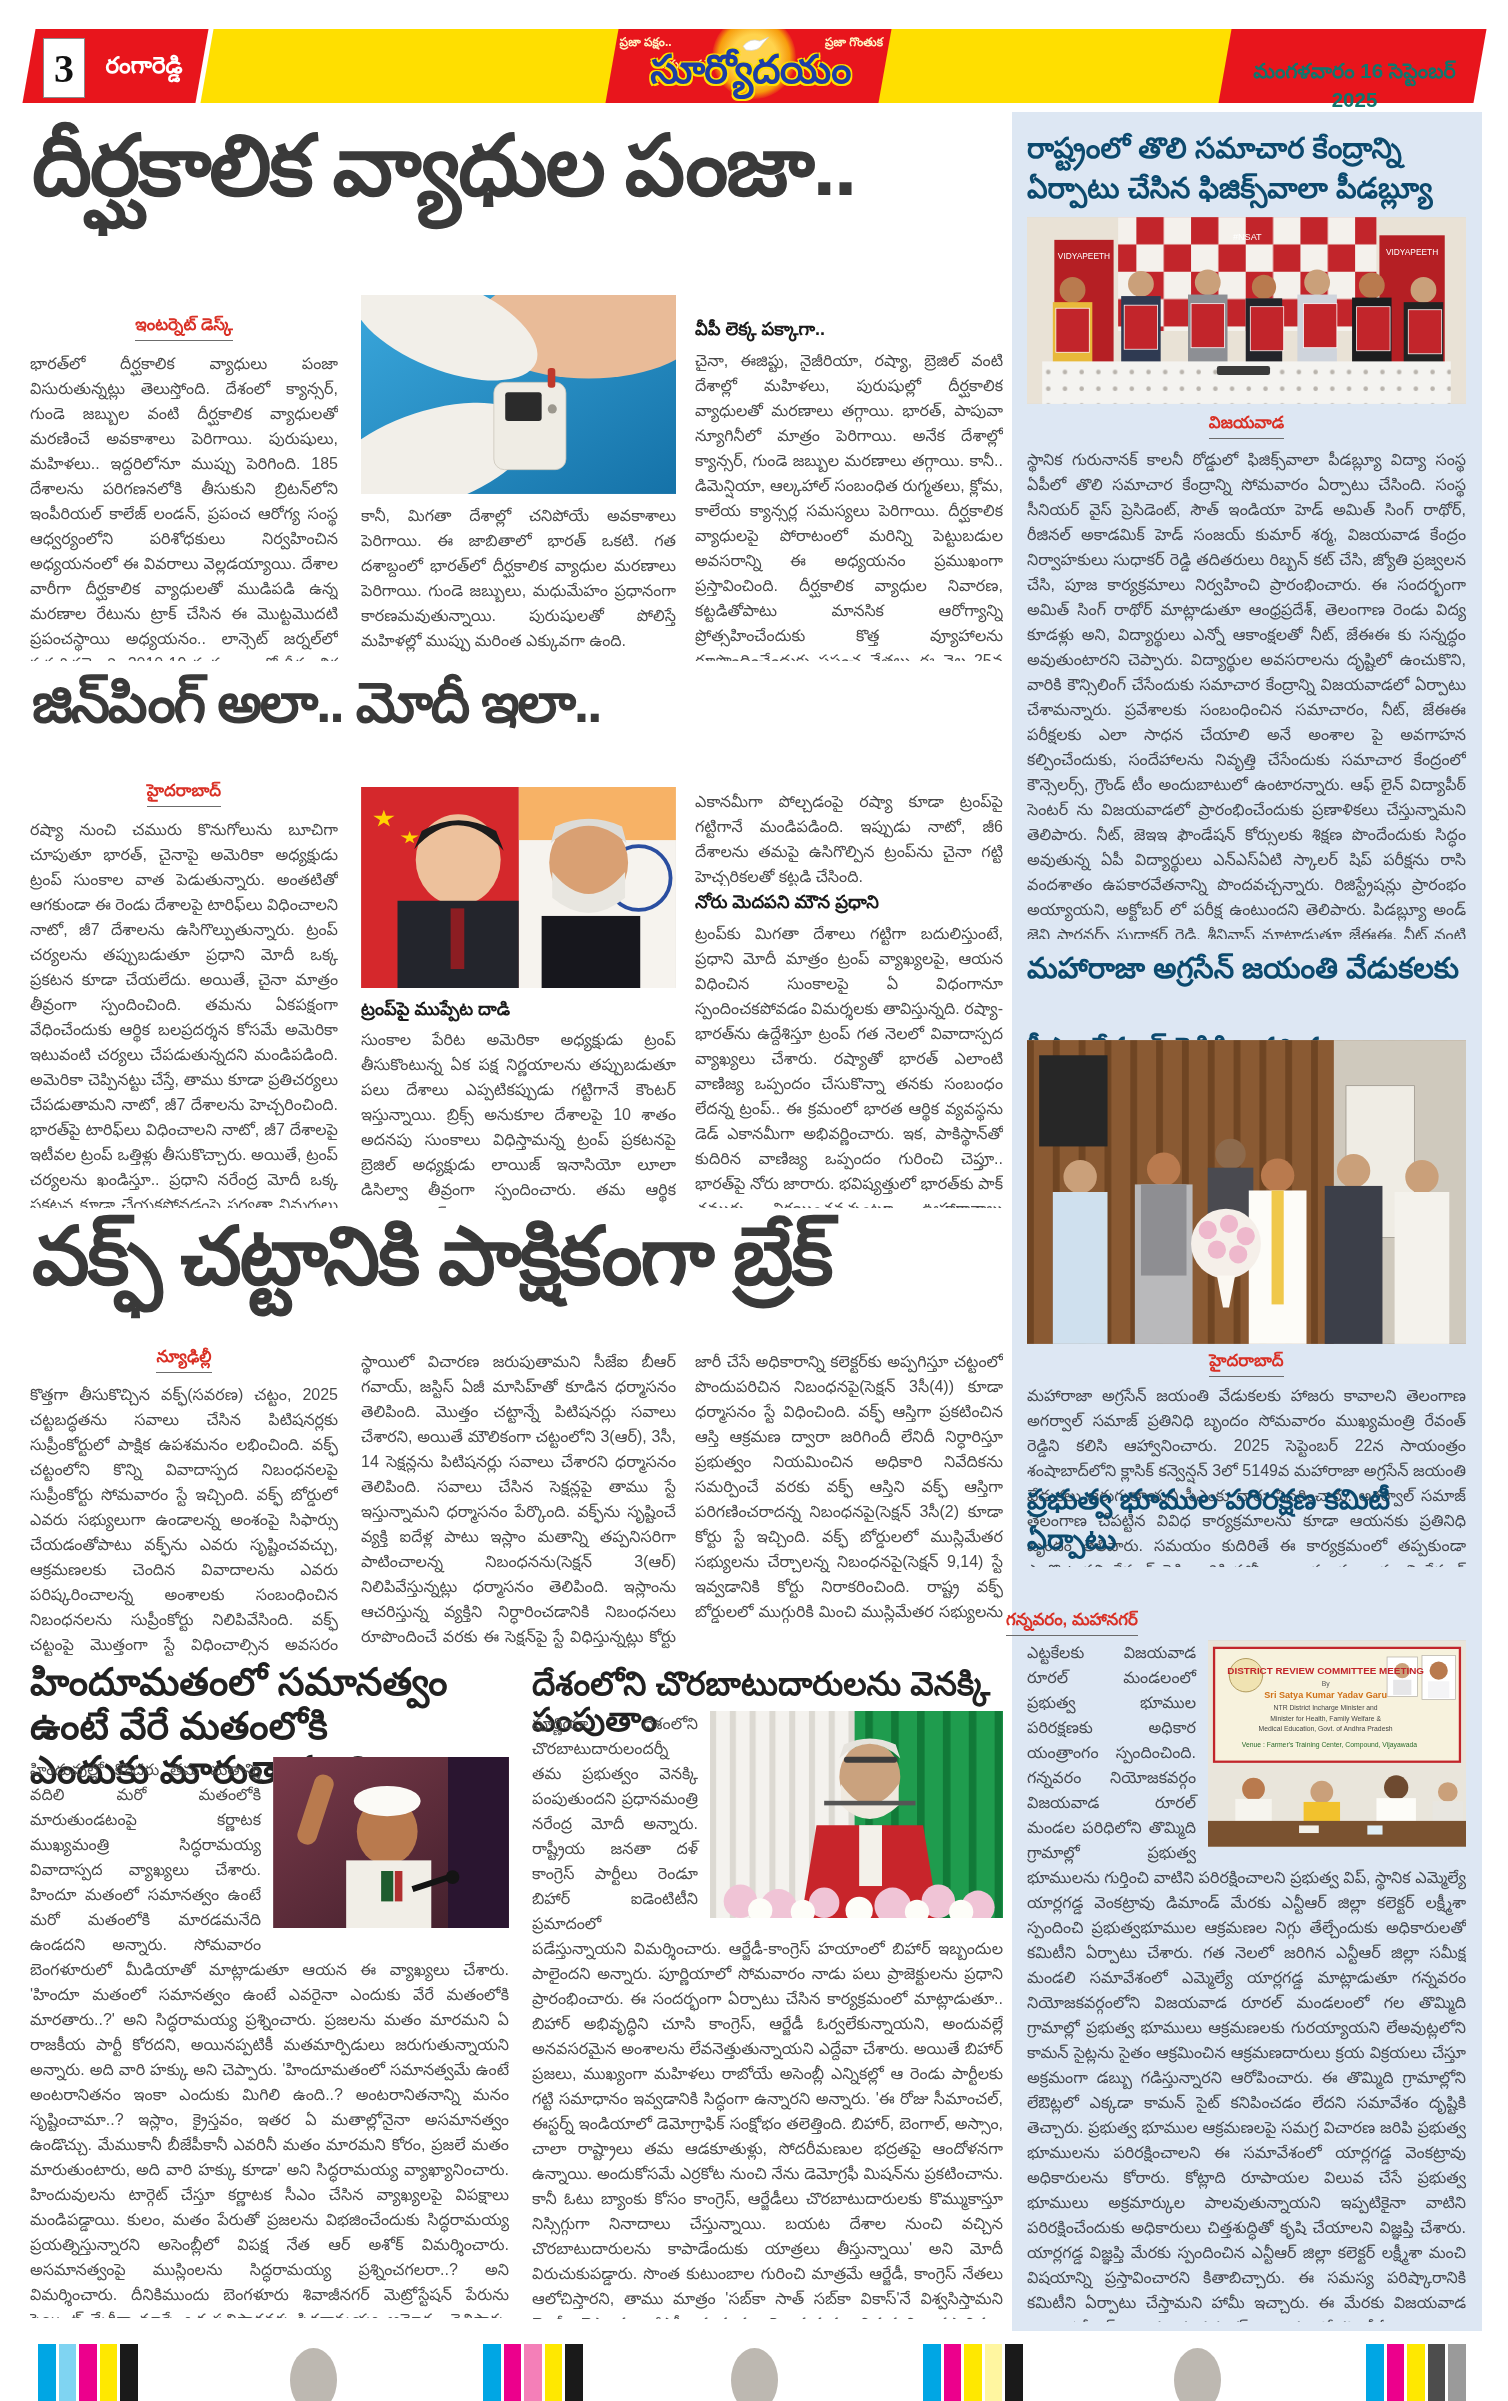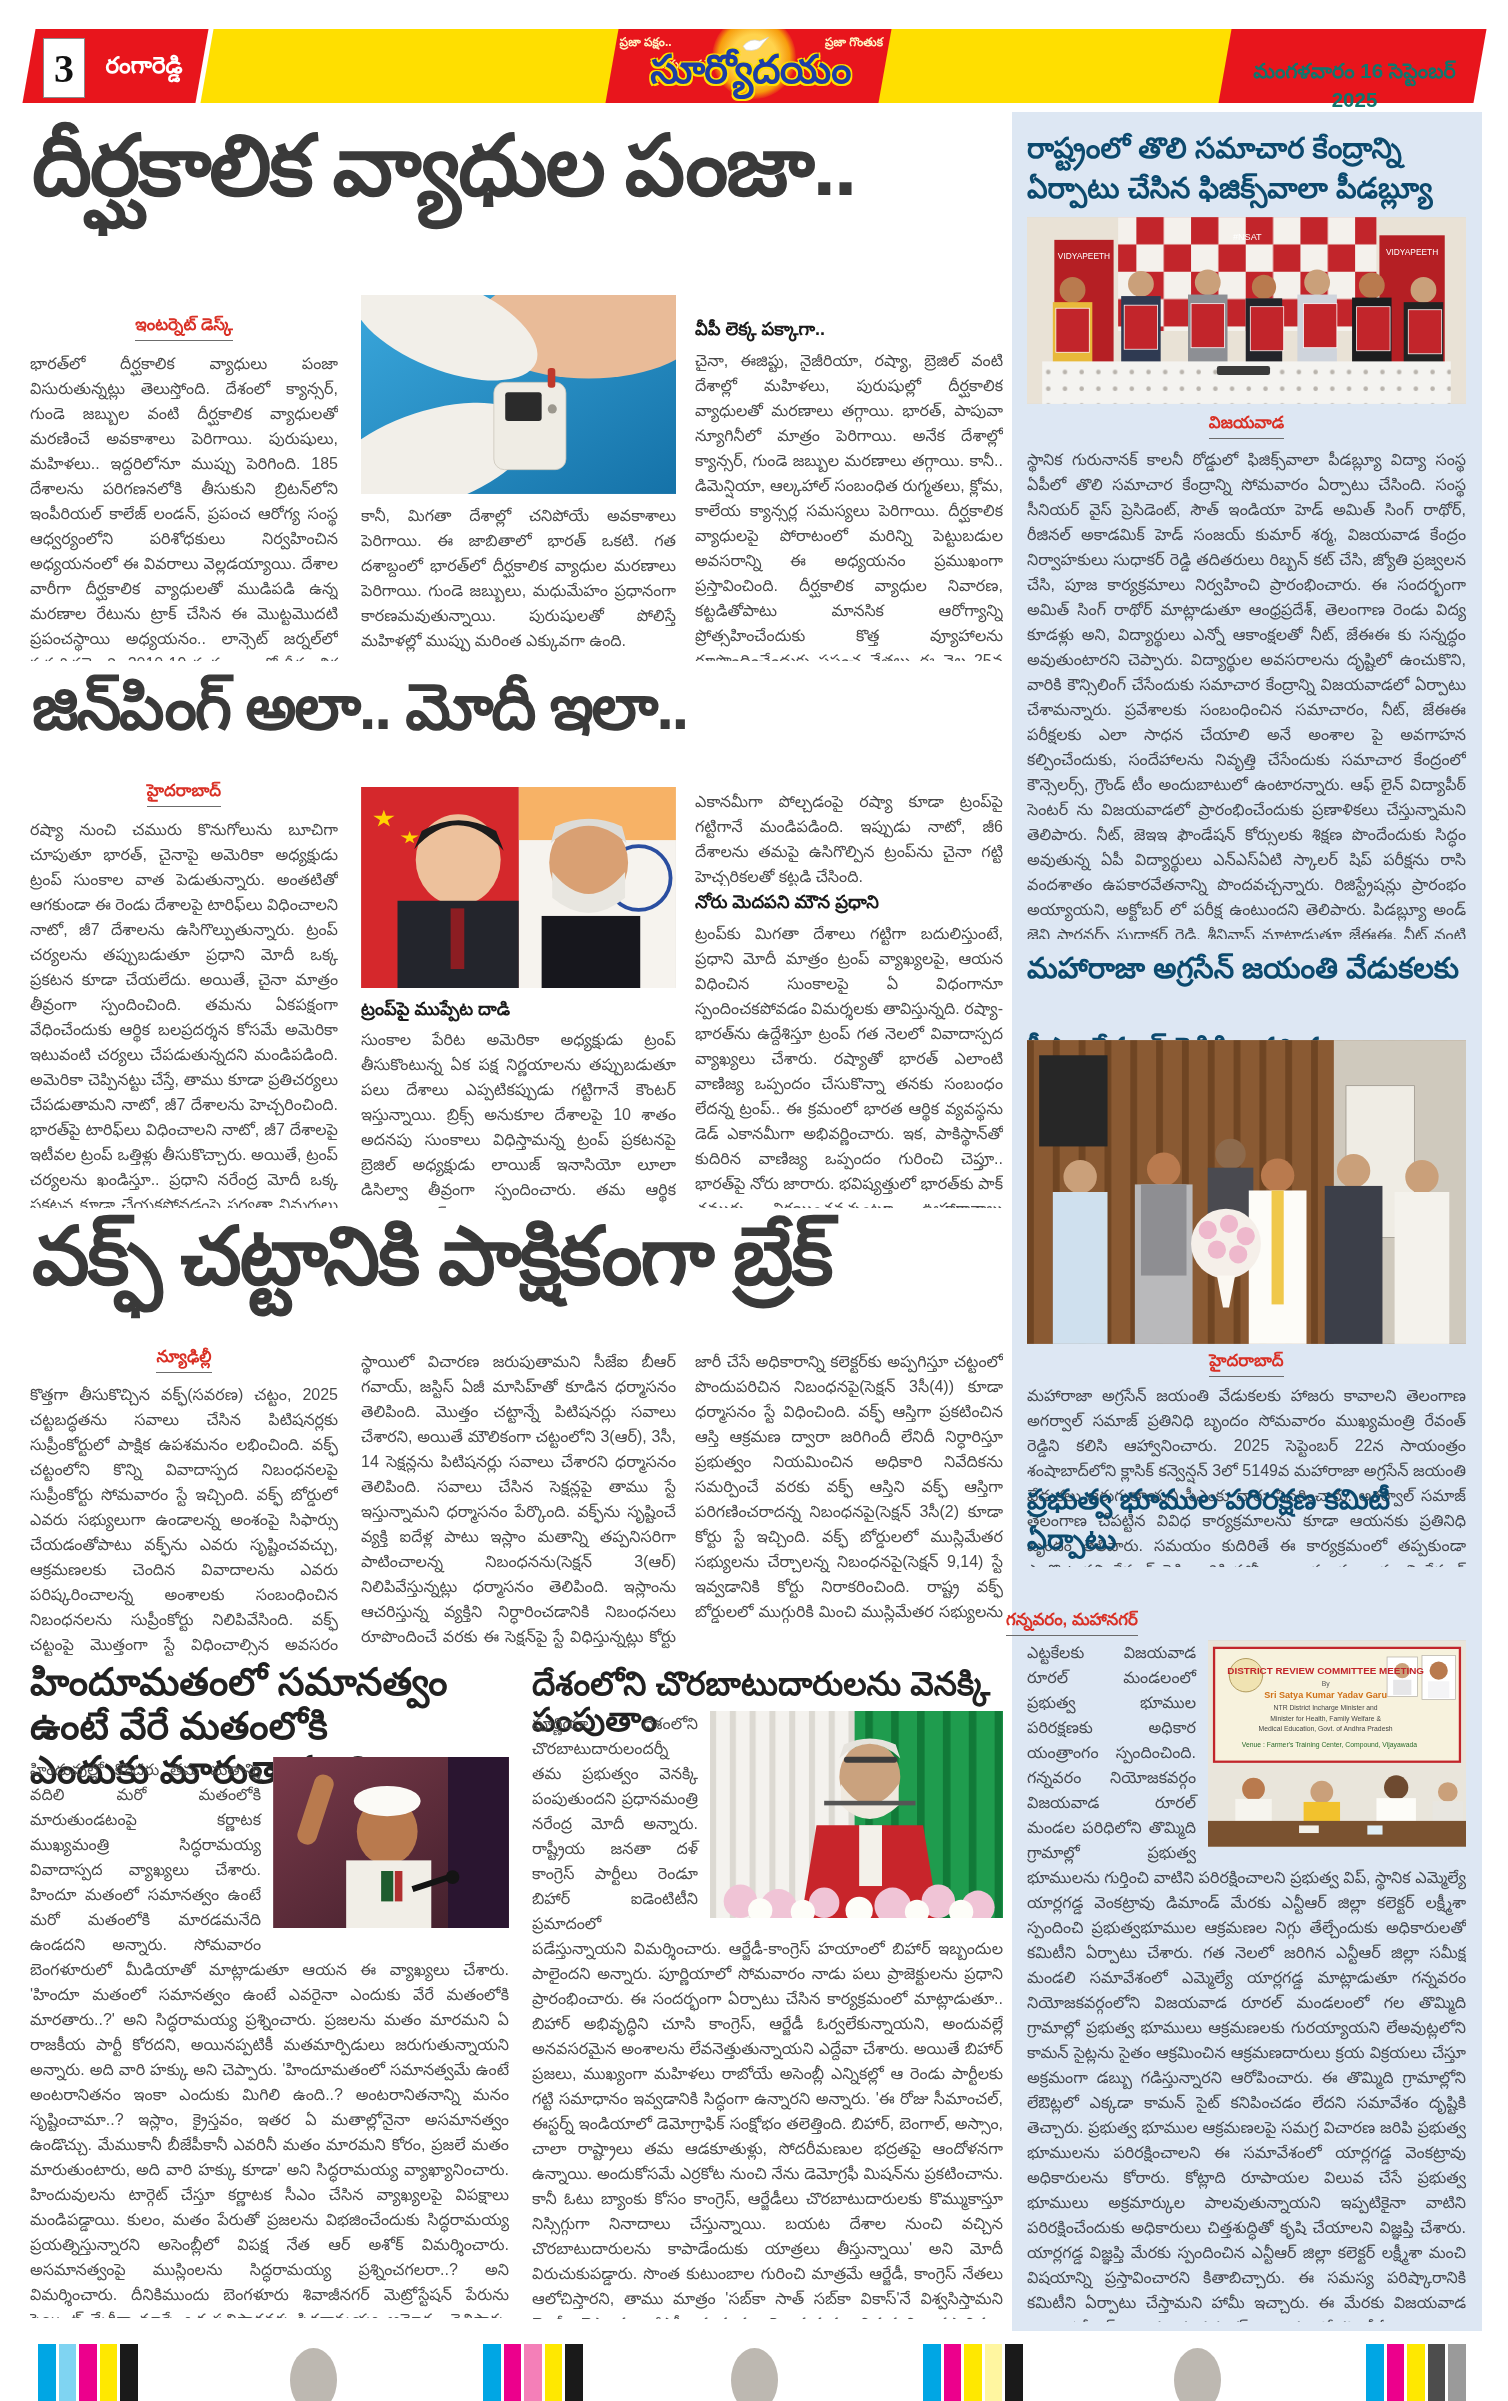--- a/index.html
+++ b/index.html
@@ -94,21 +94,21 @@
       <rect x="190" y="128" width="48" height="38" rx="4" fill="#2b2b2b"></rect>
       <circle cx="252" cy="150" r="6" fill="#9c988e"></circle>
       <rect x="246" y="96" width="10" height="26" rx="4" fill="#c0392b"></rect>
     </svg>
   </div>
   <div class="bodytxt" style="left:361px;top:503px;width:315px;height:157px;">కానీ, మిగతా దేశాల్లో చనిపోయే అవకాశాలు పెరిగాయి. ఈ జాబితాలో భారత్ ఒకటి. గత దశాబ్దంలో భారత్‌లో దీర్ఘకాలిక వ్యాధుల మరణాలు పెరిగాయి. గుండె జబ్బులు, మధుమేహం ప్రధానంగా కారణమవుతున్నాయి. పురుషులతో పోలిస్తే మహిళల్లో ముప్పు మరింత ఎక్కువగా ఉంది.</div>
 
   <div class="subhead" style="left:695px;top:319px;">వీపీ లెక్క పక్కాగా..</div>
   <div class="bodytxt" style="left:695px;top:348px;width:308px;height:313px;">చైనా, ఈజిప్టు, నైజీరియా, రష్యా, బ్రెజిల్ వంటి దేశాల్లో మహిళలు, పురుషుల్లో దీర్ఘకాలిక వ్యాధులతో మరణాలు తగ్గాయి. భారత్, పాపువా న్యూగినీలో మాత్రం పెరిగాయి. అనేక దేశాల్లో క్యాన్సర్, గుండె జబ్బుల మరణాలు తగ్గాయి. కానీ.. డిమెన్షియా, ఆల్కహాల్ సంబంధిత రుగ్మతలు, క్లోమ, కాలేయ క్యాన్సర్ల సమస్యలు పెరిగాయి. దీర్ఘకాలిక వ్యాధులపై పోరాటంలో మరిన్ని పెట్టుబడుల అవసరాన్ని ఈ అధ్యయనం ప్రముఖంగా ప్రస్తావించింది. దీర్ఘకాలిక వ్యాధుల నివారణ, కట్టడితోపాటు మానసిక ఆరోగ్యాన్ని ప్రోత్సహించేందుకు కొత్త వ్యూహాలను రూపొందించేందుకు ప్రపంచ నేతలు ఈ నెల 25న ఐరాస జనరల్ అసెంబ్లీలో సమావేశం కానున్నారు.</div>
 
-  <div class="h1" style="left:32px;top:675px;font-size:64px;">జిన్‌పింగ్ అలా.. మోదీ ఇలా..</div>
+  <div class="h1" style="left:32px;top:675px;font-size:56px;">జిన్‌పింగ్ అలా.. మోదీ ఇలా..</div>
   <div class="dateline" style="left:30px;top:781px;width:308px;"><span>హైదరాబాద్</span></div>
   <div class="bodytxt" style="left:30px;top:817px;width:308px;height:391px;">రష్యా నుంచి చమురు కొనుగోలును బూచిగా చూపుతూ భారత్, చైనాపై అమెరికా అధ్యక్షుడు ట్రంప్ సుంకాల వాత పెడుతున్నారు. అంతటితో ఆగకుండా ఈ రెండు దేశాలపై టారిఫ్‌లు విధించాలని నాటో, జీ7 దేశాలను ఉసిగొల్పుతున్నారు. ట్రంప్ చర్యలను తప్పుబడుతూ ప్రధాని మోదీ ఒక్క ప్రకటన కూడా చేయలేదు. అయితే, చైనా మాత్రం తీవ్రంగా స్పందించింది. తమను ఏకపక్షంగా వేధించేందుకు ఆర్థిక బలప్రదర్శన కోసమే అమెరికా ఇటువంటి చర్యలు చేపడుతున్నదని మండిపడింది. అమెరికా చెప్పినట్టు చేస్తే, తాము కూడా ప్రతిచర్యలు చేపడుతామని నాటో, జీ7 దేశాలను హెచ్చరించింది. భారత్‌పై టారిఫ్‌లు విధించాలని నాటో, జీ7 దేశాలపై ఇటీవల ట్రంప్ ఒత్తిళ్లు తీసుకొచ్చారు. అయితే, ట్రంప్ చర్యలను ఖండిస్తూ.. ప్రధాని నరేంద్ర మోదీ ఒక్క ప్రకటన కూడా చేయకపోవడంపై సర్వత్రా విమర్శలు వ్యక్తమవుతున్నాయి.</div>
 
   <div class="ph abs" style="left:361px;top:787px;width:315px;height:201px;">
     <svg width="315" height="201" viewBox="0 0 415 265">
       <rect width="208" height="265" fill="#d5282c"></rect>
       <polygon points="30,30 38,52 16,38 44,38 22,52" fill="#ffd400"></polygon>
       <polygon points="64,58 70,74 52,64 76,64 58,74" fill="#ffd400"></polygon>
       <ellipse cx="128" cy="96" rx="56" ry="60" fill="#edc19c"></ellipse>
       <path d="M70 82 Q128 18 188 84 L178 58 Q128 30 80 58 Z" fill="#1c1c1c"></path>

